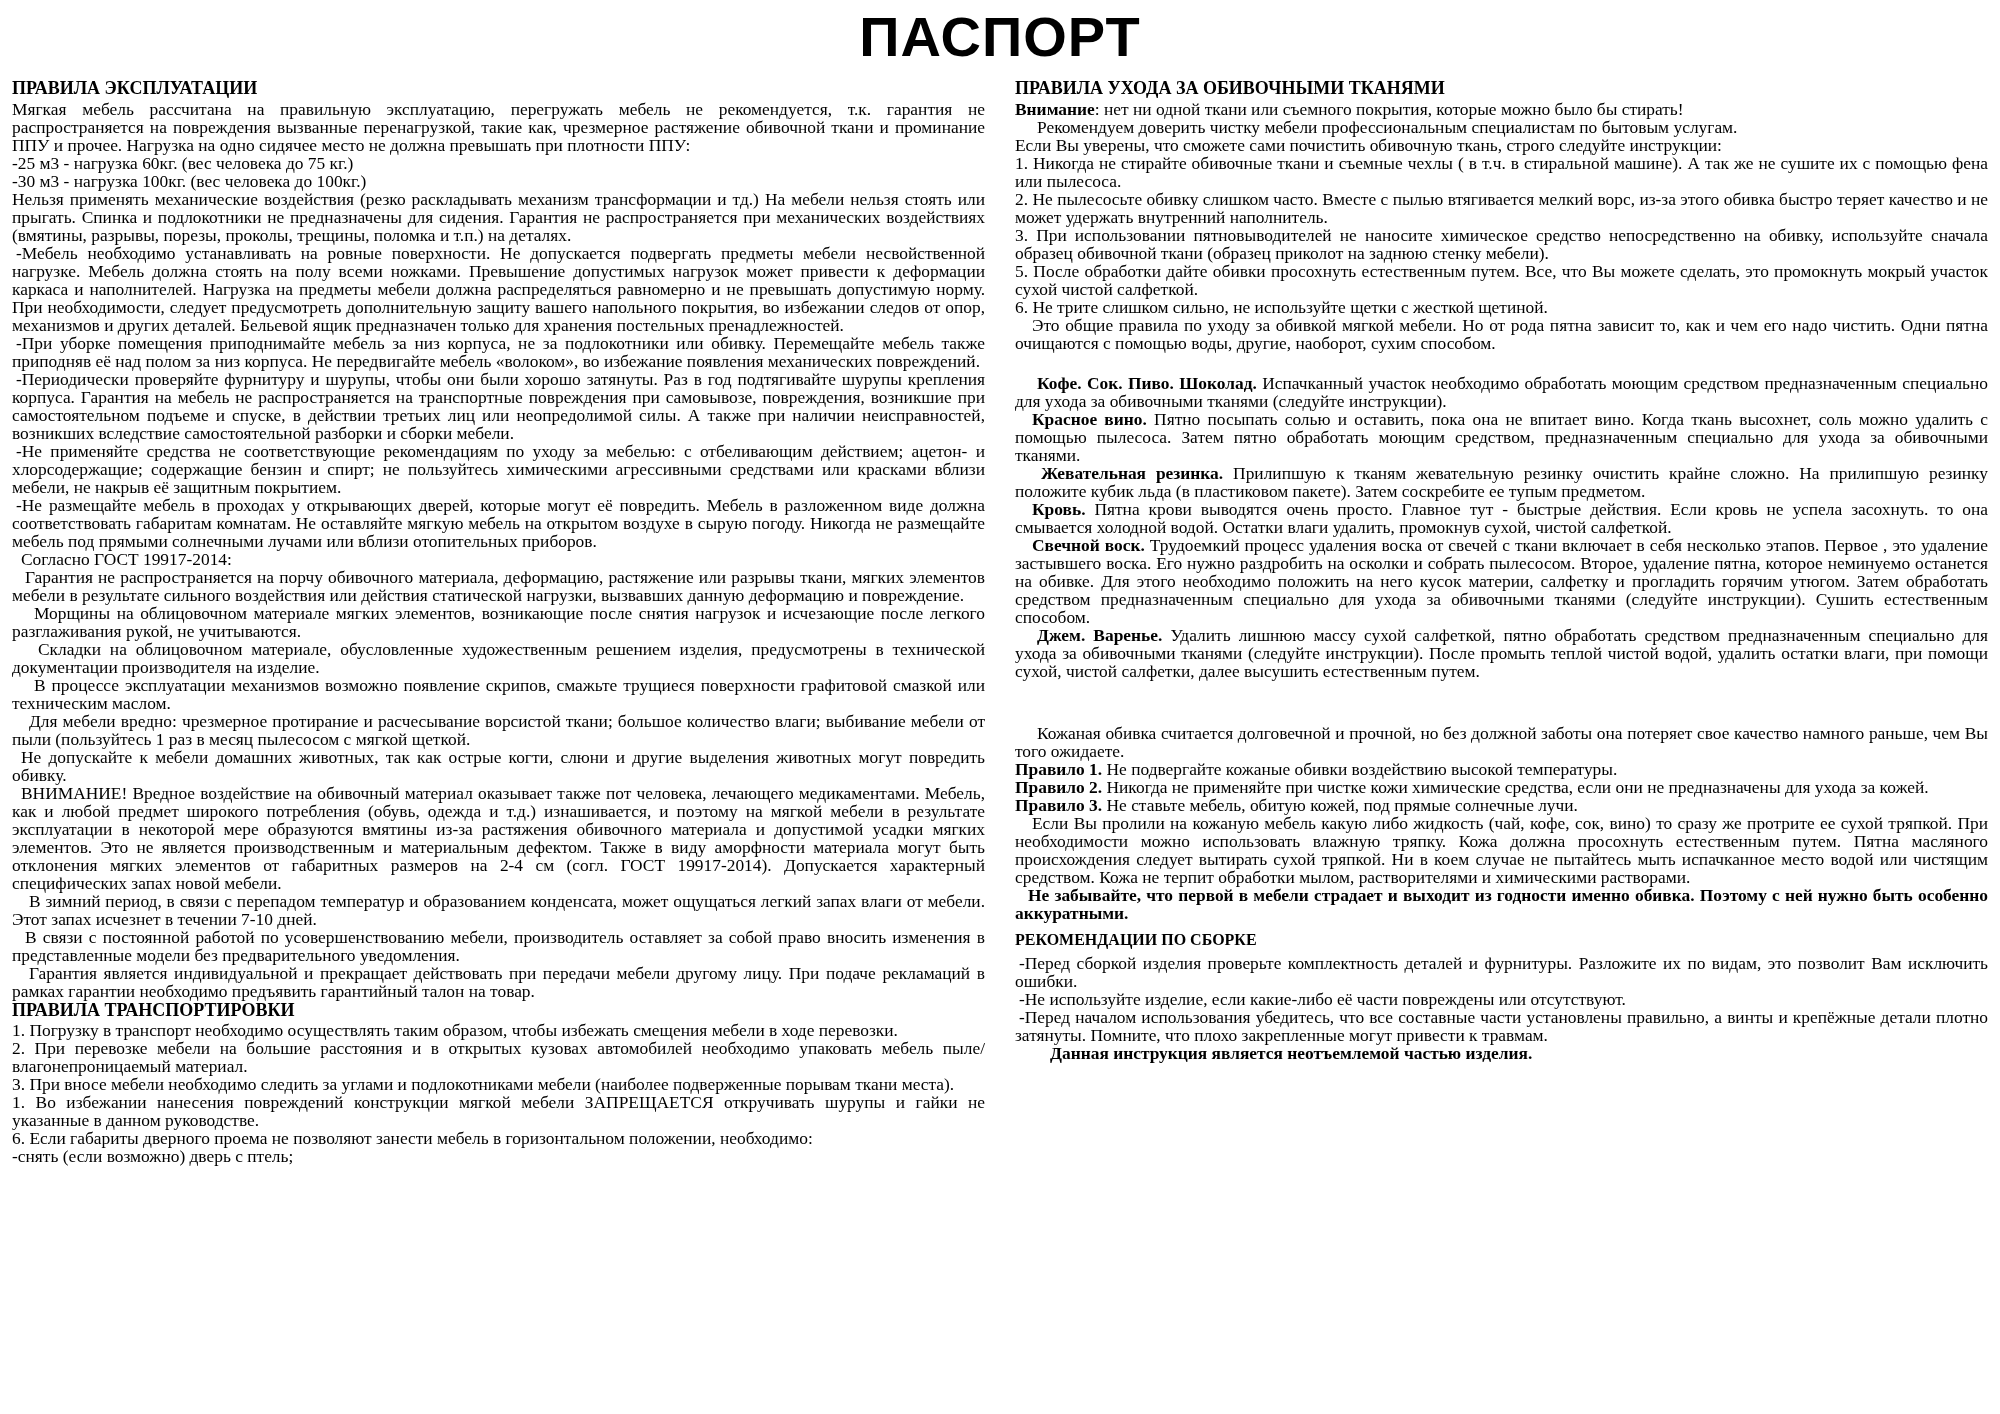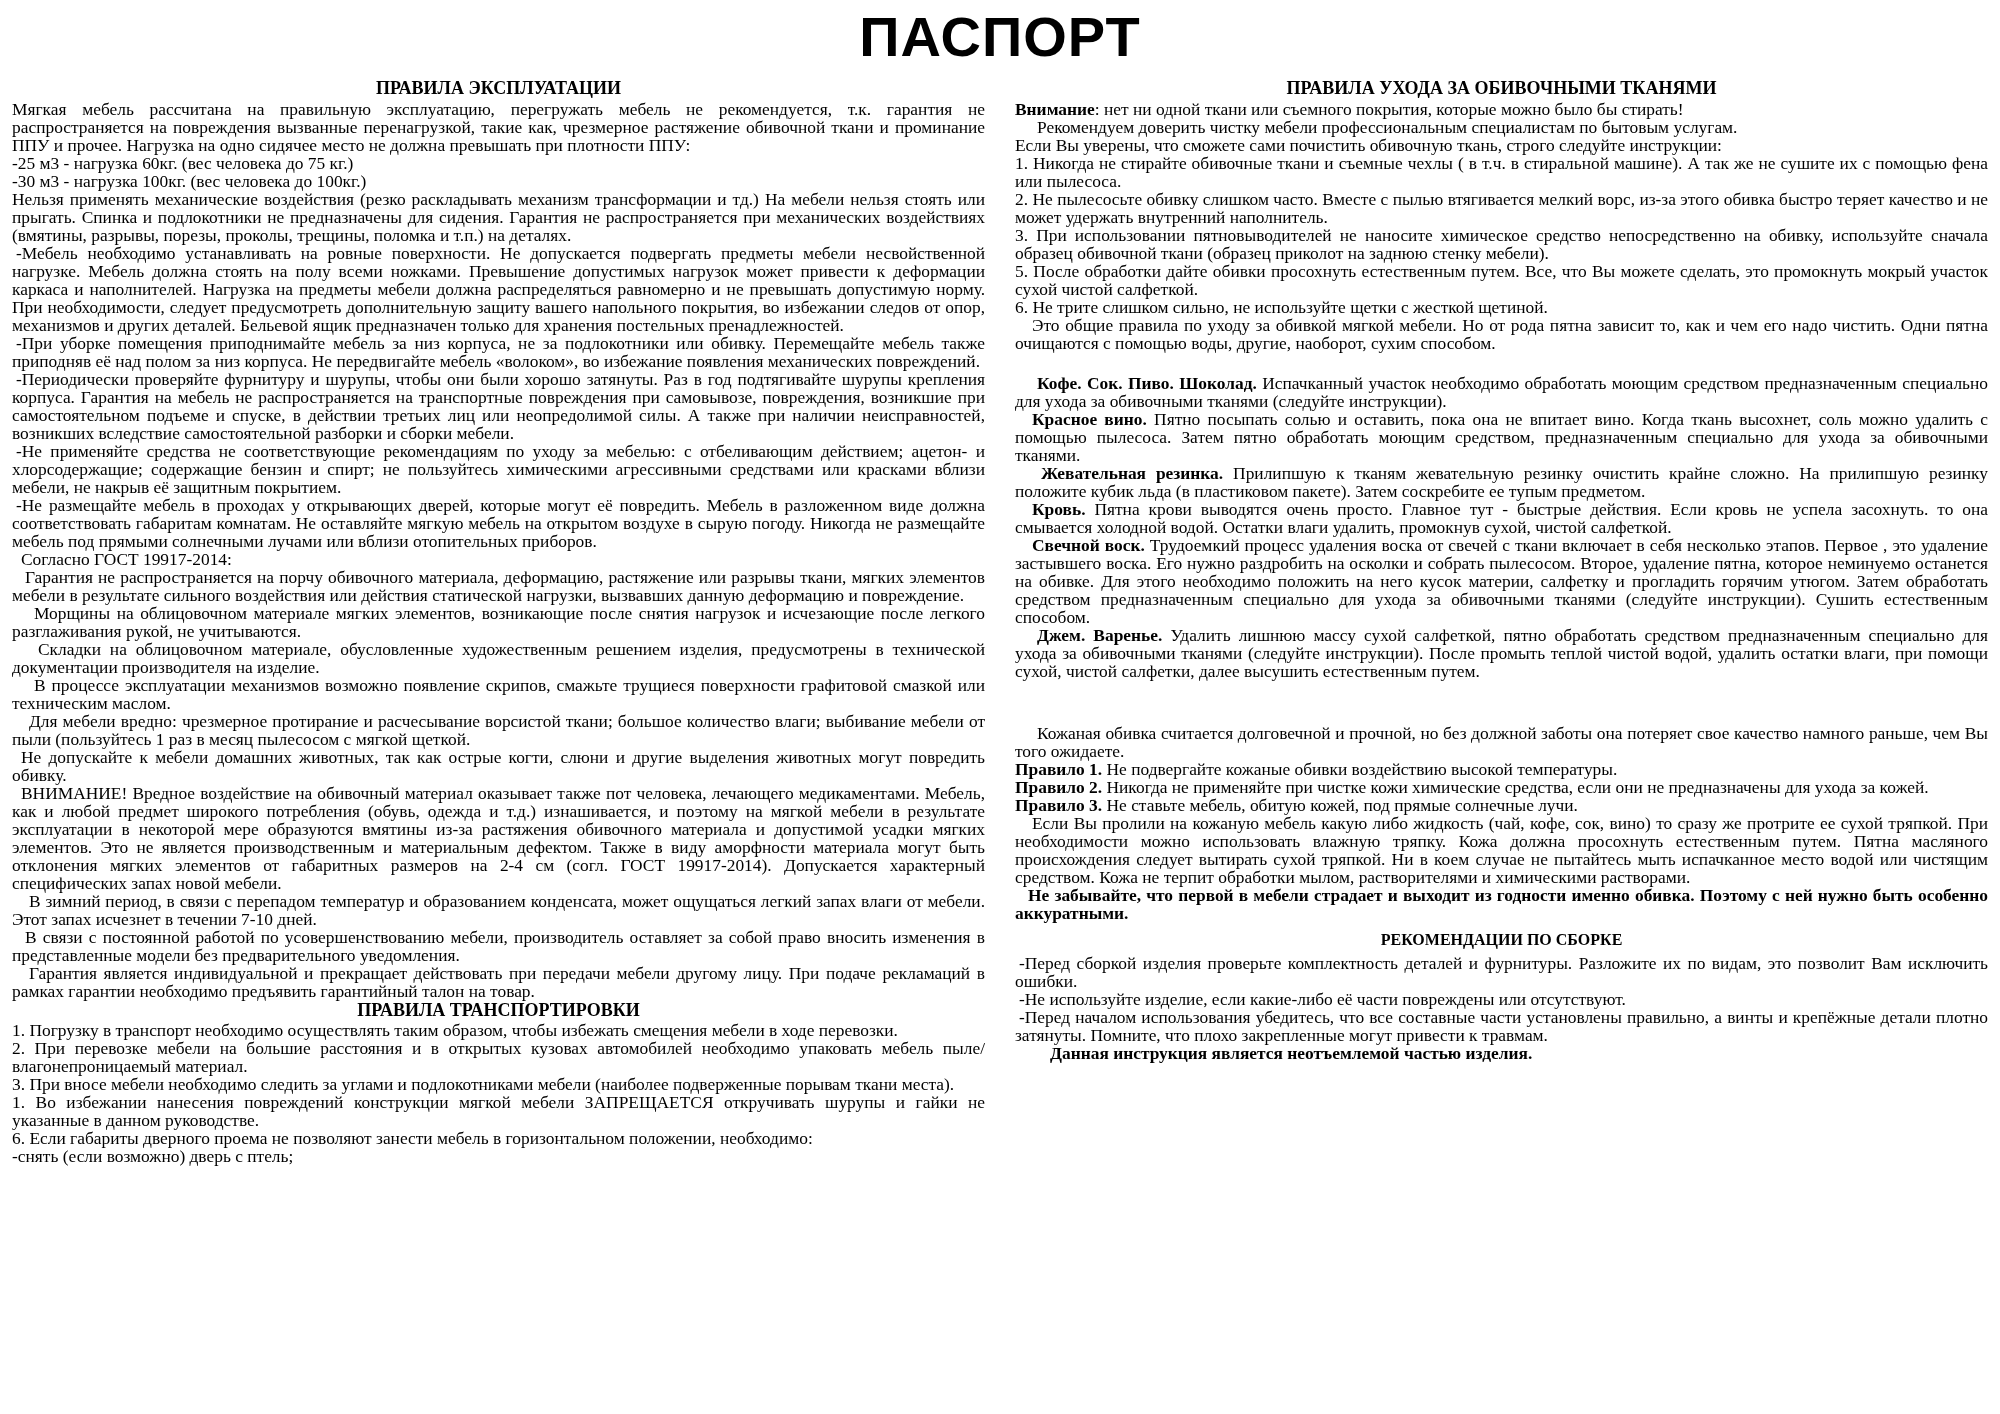--- a/index.html
+++ b/index.html
@@ -24,21 +24,20 @@
   .columns{
     display:flex;
     gap:30px;
     padding:10px 12px 0 12px;
   }
   .col{
     width:973px;
     flex:0 0 973px;
   }
   .sec-heading{
-    text-align:center;
     font-weight:bold;
     font-size:18px;
     line-height:21.7px;
   }
   .sec-heading.lg{
     font-size:16px;
     line-height:29px;
     padding-top:3px;
   }
   p.para{

